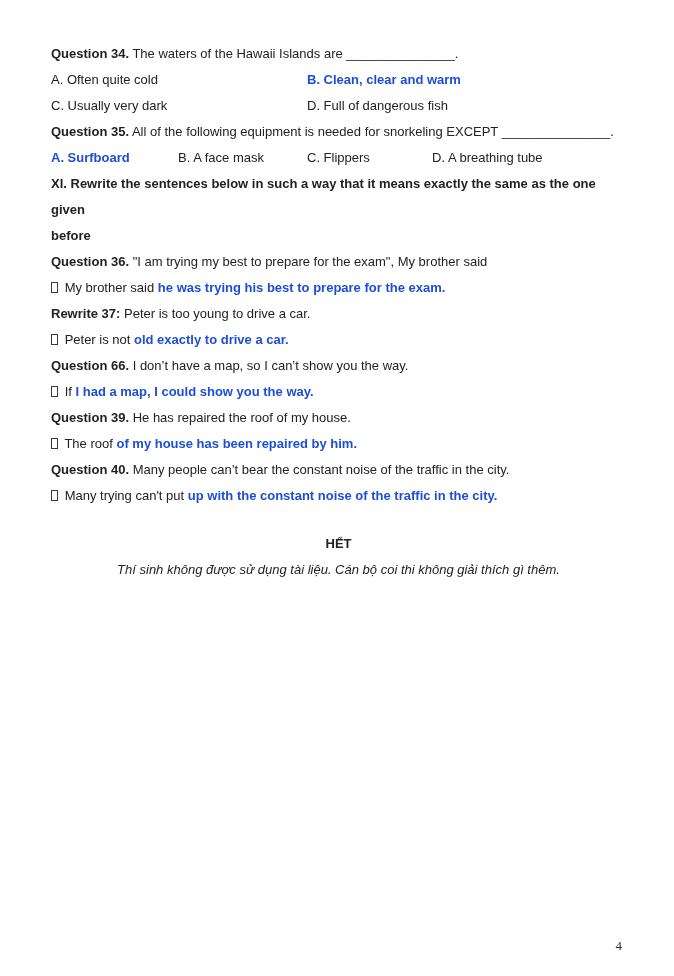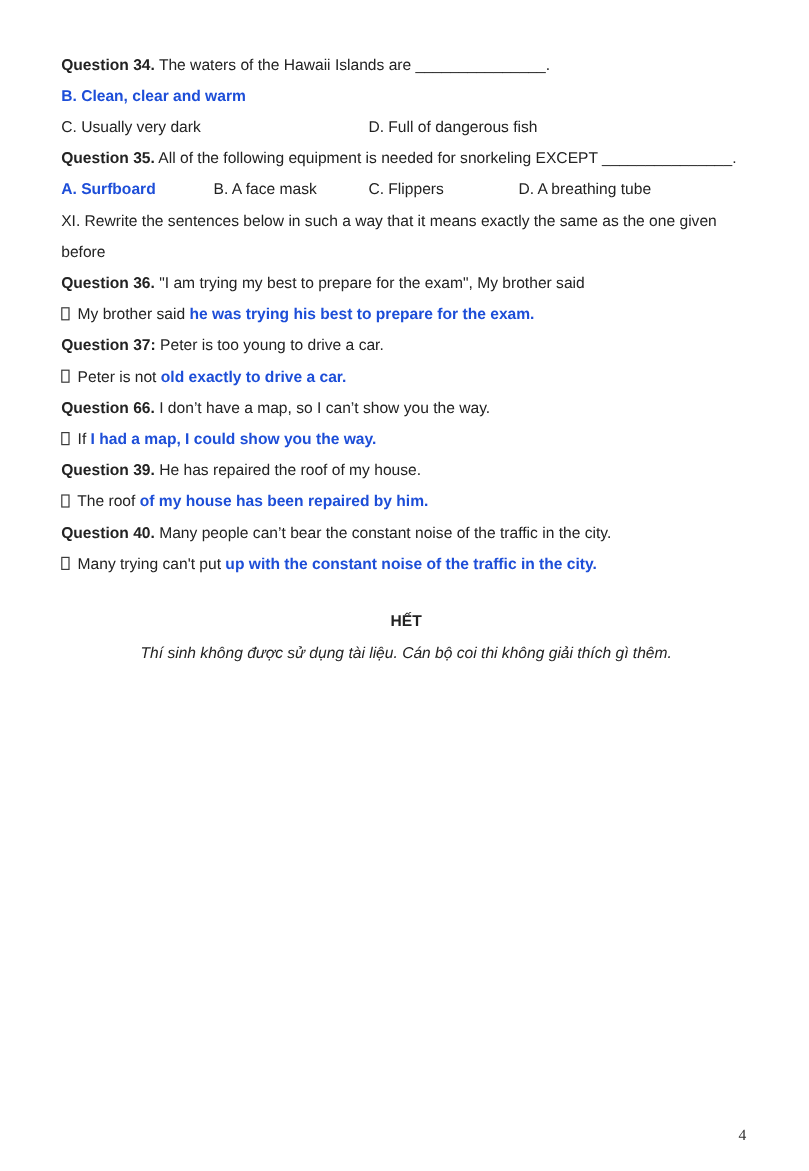--- a/index.html
+++ b/index.html
@@ -35,21 +35,21 @@
   .opts4 .o3 { width: 125px; flex: 0 0 125px; }
   .box-icon {
     display: inline-block;
     width: 7px;
     height: 11px;
     border: 1px solid #3a3a3a;
     margin-right: 3px;
     vertical-align: -1px;
     box-sizing: border-box;
   }
-  .section { font-weight: normal; }
+  .section { font-weight: bold; }
   .het {
     text-align: center;
     font-weight: bold;
     margin: 22px 0 0 0;
     line-height: 26px;
   }
   .footer-note {
     text-align: center;
     font-style: italic;
     margin: 0;
@@ -66,20 +66,21 @@
   }
 </style>
 </head>
 <body>
 
 <div class="page">
 
   <p class="line"><b class="q-label">Question 34.</b> <span>The waters of the Hawaii Islands are _______________.</span></p>
 
   <div class="opts2">
+    <span class="c1">A. Often quite cold</span>
     <span class="ans">B. Clean, clear and warm</span>
   </div>
   <div class="opts2">
     <span class="c1">C. Usually very dark</span>
     <span>D. Full of dangerous fish</span>
   </div>
 
   <p class="line"><b class="q-label">Question 35.</b> <span>All of the following equipment is needed for snorkeling EXCEPT _______________.</span></p>
 
   <div class="opts4">
@@ -87,21 +88,21 @@
     <span class="o2">B. A face mask</span>
     <span class="o3">C. Flippers</span>
     <span>D. A breathing tube</span>
   </div>
 
   <p class="wrapline section"><span>XI. Rewrite the sentences below in such a way that it means exactly the same as the one given</span><br><span>before</span></p>
 
   <p class="line"><b class="q-label">Question 36.</b> <span>"I am trying my best to prepare for the exam", My brother said</span></p>
   <p class="line"><span class="box-icon"></span> <span>My brother said</span> <span class="ans">he was trying his best to prepare for the exam.</span></p>
 
-  <p class="line"><b class="q-label">Question 37:</b> <span>Peter is too young to drive a car.</span></p>
+  <p class="line"><b class="q-label">Rewrite 37:</b> <span>Peter is too young to drive a car.</span></p>
   <p class="line"><span class="box-icon"></span> <span>Peter is not</span> <span class="ans">old exactly to drive a car.</span></p>
 
   <p class="line"><b class="q-label">Question 66.</b> <span>I don’t have a map, so I can’t show you the way.</span></p>
   <p class="line"><span class="box-icon"></span> <span>If</span> <span class="ans">I had a map, I could show you the way.</span></p>
 
   <p class="line"><b class="q-label">Question 39.</b> <span>He has repaired the roof of my house.</span></p>
   <p class="line"><span class="box-icon"></span> <span>The roof</span> <span class="ans">of my house has been repaired by him.</span></p>
 
   <p class="line"><b class="q-label">Question 40.</b> <span>Many people can’t bear the constant noise of the traffic in the city.</span></p>
   <p class="line"><span class="box-icon"></span> <span>Many trying can't put</span> <span class="ans">up with the constant noise of the traffic in the city.</span></p>

